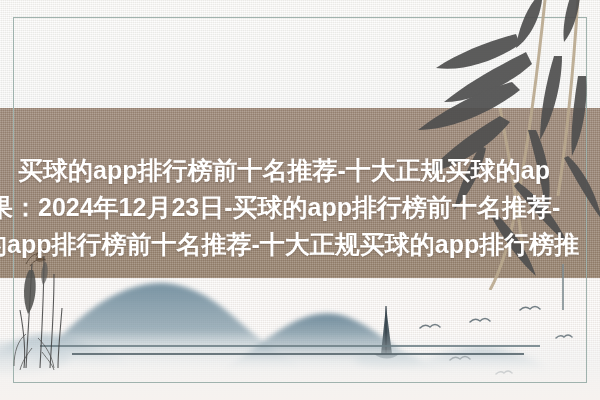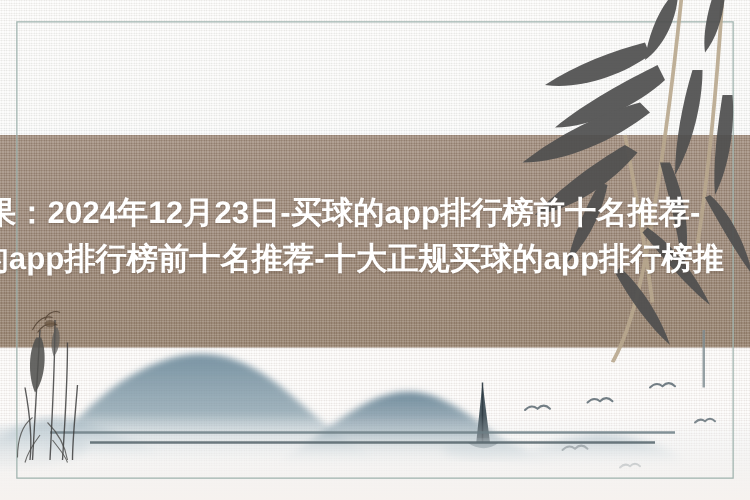--- a/index.html
+++ b/index.html
@@ -247,17 +247,18 @@
     </g>
   </svg>
 
   <div class="frame"></div>
 
   <div class="rule r1"></div>
   <div class="rule r2"></div>
   <div class="tick" style="left:562px;top:264px;height:46px;"></div>
 
   <div class="headlines">
+    <div class="hline l1">买球的app排行榜前十名推荐-十大正规买球的ap</div>
     <div class="hline l2">果：2024年12月23日-买球的app排行榜前十名推荐-</div>
     <div class="hline l3">的app排行榜前十名推荐-十大正规买球的app排行榜推</div>
   </div>
 
 </div>
 
 </body></html>

